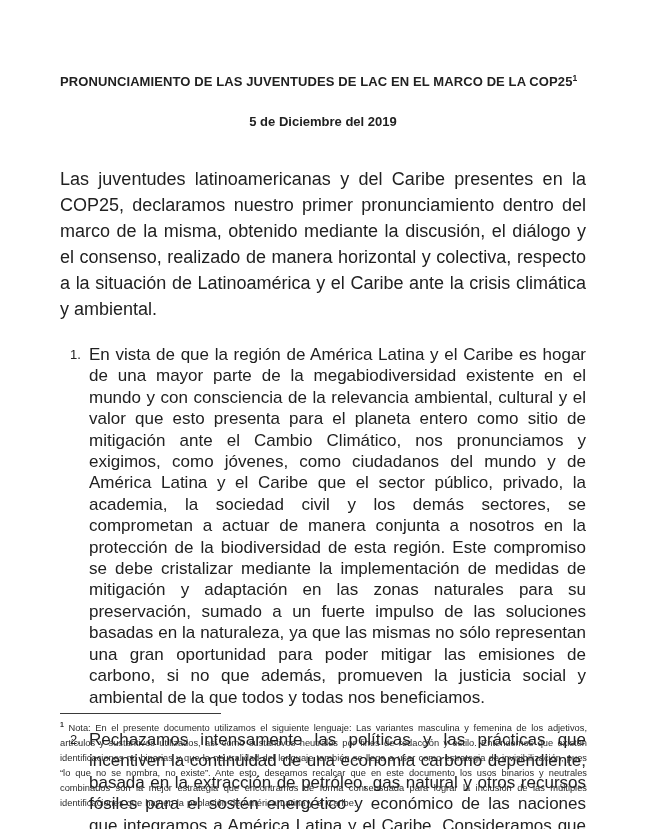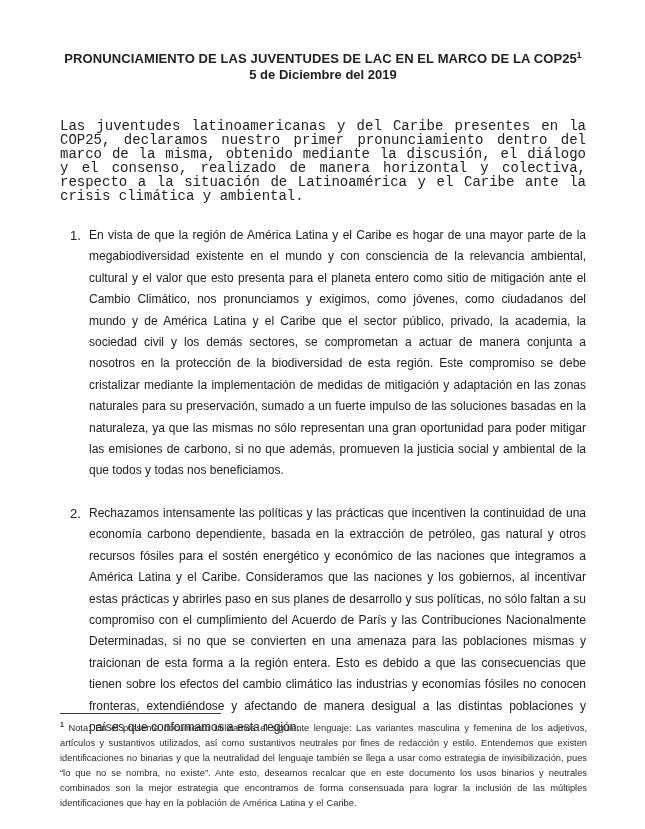--- a/index.html
+++ b/index.html
@@ -19,65 +19,65 @@
     overflow: hidden;
   }
 
   .content {
     padding: 50px 59px 0 60px;
   }
 
   .doc-title {
     font-size: 13px;
     font-weight: bold;
-    text-align: center;
+    text-align: left;
     line-height: 17px;
     letter-spacing: 0.1px;
+    margin-top: 23px;
   }
 
   .doc-title sup {
     font-size: 8.5px;
     vertical-align: super;
     line-height: 0;
   }
 
   .doc-date {
     font-size: 13px;
     font-weight: bold;
     text-align: center;
-    margin-top: 0;
+    margin-top: 24px;
   }
 
   .intro {
     margin-top: 37px;
-    font-size: 14px;
-    line-height: 14px;
+    font-size: 18px;
+    line-height: 26px;
     text-align: justify;
-    font-family: Liberation Mono, monospace;
   }
 
   .numbered-list {
     margin-top: 22px;
   }
 
   .list-item {
     display: flex;
     margin-bottom: 21px;
   }
 
   .list-item-number {
     flex: 0 0 29px;
     padding-left: 10px;
     font-size: 13px;
     line-height: 21.4px;
   }
 
   .list-item-text {
     flex: 1 1 auto;
-    font-size: 12px;
+    font-size: 17px;
     line-height: 21.4px;
     text-align: justify;
   }
 
   .footnote-area {
     position: absolute;
     left: 60px;
     right: 58px;
     top: 713px;
   }

